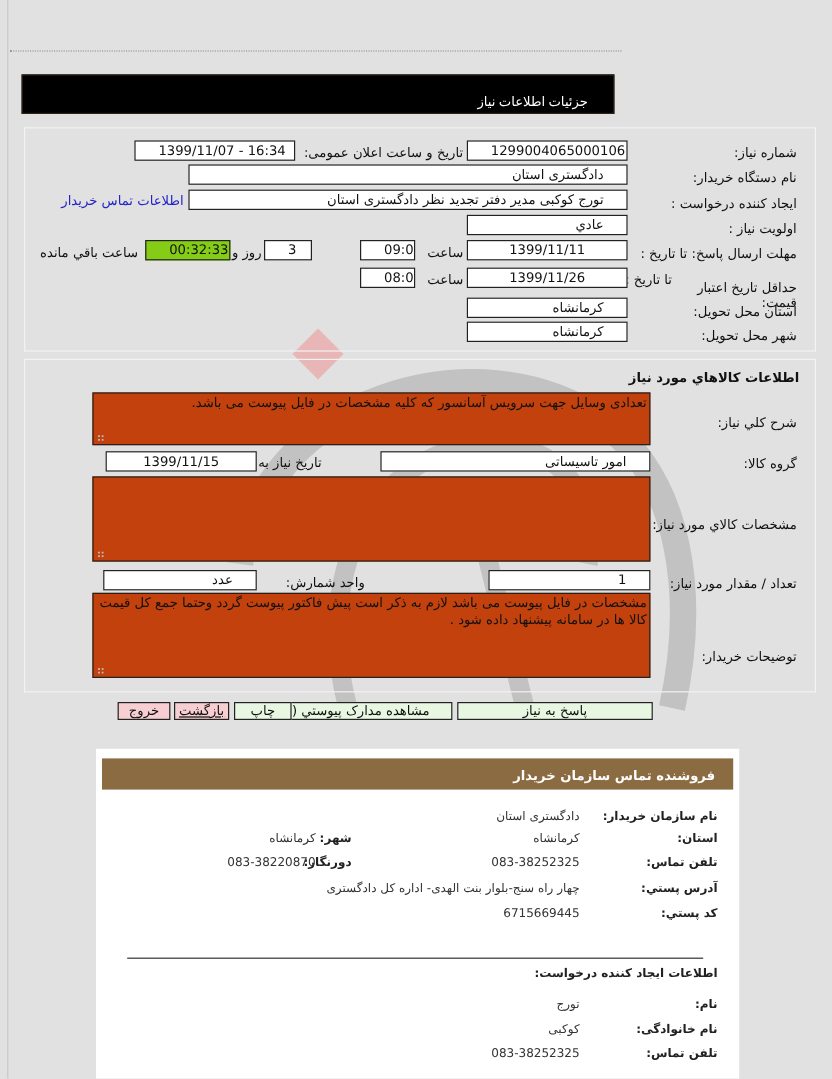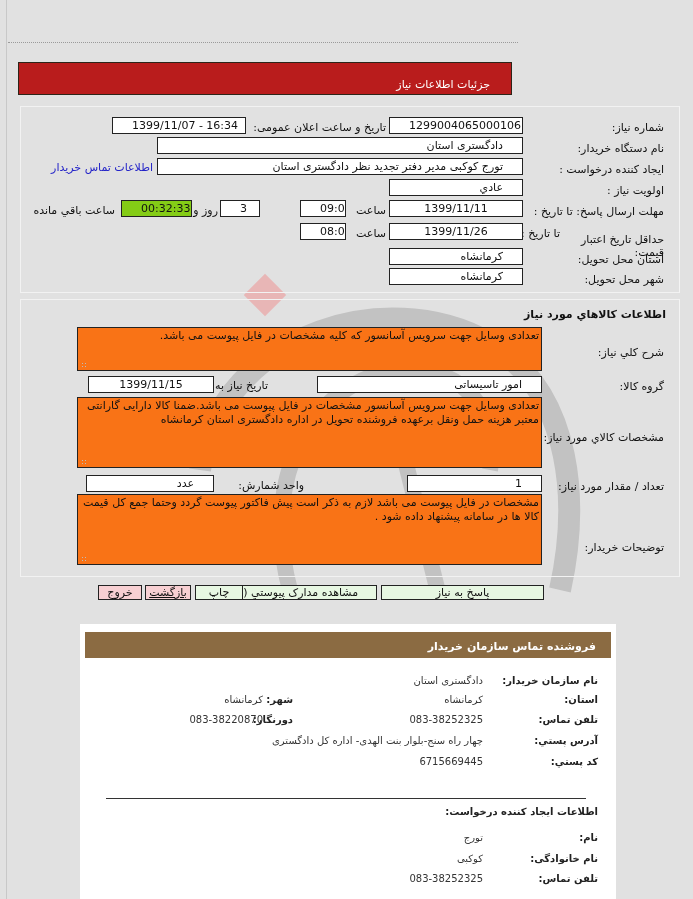--- a/index.html
+++ b/index.html
@@ -9,44 +9,45 @@
     font-family: "DejaVu Sans", sans-serif;
     font-size: 11px; color: #111;
     position: relative;
   }
   .left-rule { position: absolute; left: 6px; top: 0; width: 1px; height: 899px; background: #c8c8c8; }
   .dotted-sep { position: absolute; left: 8px; top: 42px; width: 511px; border-top: 1px dotted #9a9a9a; width: 510px; }
   .dotted-sep { width: 510px; left: 8px; right: 10px; width: auto; }
 
   .page-header {
     position: absolute; left: 18px; top: 62px; width: 494px; height: 33px;
-    background: #b91c1c; border: 1px solid #2d2418;
+    background: #000000; border: 1px solid #2d2418;
     color: #fff; font-size: 11px; direction: rtl;
     padding: 15px 21px 0 0;
+    font-family: Liberation Serif, serif;
   }
   .page-header { width: 494px; }
 
   .panel {
     position: absolute; left: 20px; width: 660px;
     border: 1px solid #f2f2f2; border-right-color: #f4f4f4;
   }
   #panel-main { top: 106px; height: 187px; }
   #panel-goods { top: 299px; height: 278px; }
 
   .lbl { position: absolute; direction: rtl; text-align: right; white-space: nowrap; font-size: 11px; color: #111; }
   .box {
     position: absolute; background: #fff; border: 1px solid #222;
     height: 17px; font-size: 11px; line-height: 15px; padding: 0 19px;
     white-space: nowrap; overflow: hidden;
   }
   .box.rtl { direction: rtl; text-align: right; }
   .box.center { text-align: center; }
   .box.yellow { background: #84cc16; }
   .area {
-    position: absolute; background: #f97316; border: 1px solid #222;
+    position: absolute; background: #c2410c; border: 1px solid #222;
     direction: rtl; text-align: right; font-size: 11px; line-height: 14px;
     padding: 1px 2px; overflow: hidden;
   }
   .resize-grip { position: absolute; left: 3px; bottom: 2px; width: 6px; height: 6px;
     background: radial-gradient(#bbb 1px, transparent 1px) 0 0/3px 3px; }
   .link { color: #2323c8; cursor: pointer; }
   .section-title { position: absolute; font-weight: bold; direction: rtl; font-size: 11px; }
 
   .btn {
     position: absolute; top: 585px; height: 15px; border: 1px solid #222;
@@ -134,21 +135,20 @@
   <span class="resize-grip"></span>
 </div>
 
 <span class="lbl" style="right:29px;top:380px;">گروه کالا:</span>
 <div class="box rtl" style="left:317px;top:376px;width:225px;">امور تاسیساتی</div>
 <span class="lbl" style="right:425px;top:379px;">تاريخ نياز به کالا:</span>
 <div class="box center" style="left:88px;top:376px;width:126px;">1399/11/15</div>
 
 <span class="lbl" style="right:29px;top:431px;">مشخصات کالاي مورد نياز:</span>
 <div class="area" style="left:77px;top:397px;width:465px;height:71px;">
-  <span>تعدادی وسایل جهت سرویس آسانسور مشخصات در فایل پیوست می باشد.ضمنا کالا دارایی گارانتی معتبر هزینه حمل ونقل برعهده فروشنده تحویل در اداره دادگستری استان کرمانشاه</span>
   <span class="resize-grip"></span>
 </div>
 
 <span class="lbl" style="right:29px;top:480px;">تعداد / مقدار مورد نياز:</span>
 <div class="box rtl" style="left:407px;top:475px;width:135px;">1</div>
 <span class="lbl" style="right:389px;top:479px;">واحد شمارش:</span>
 <div class="box rtl" style="left:86px;top:475px;width:128px;">عدد</div>
 
 <span class="lbl" style="right:29px;top:526px;margin-top:15px;">توضيحات خريدار:</span>
 <div class="area" style="left:77px;top:494px;width:465px;height:71px;">

